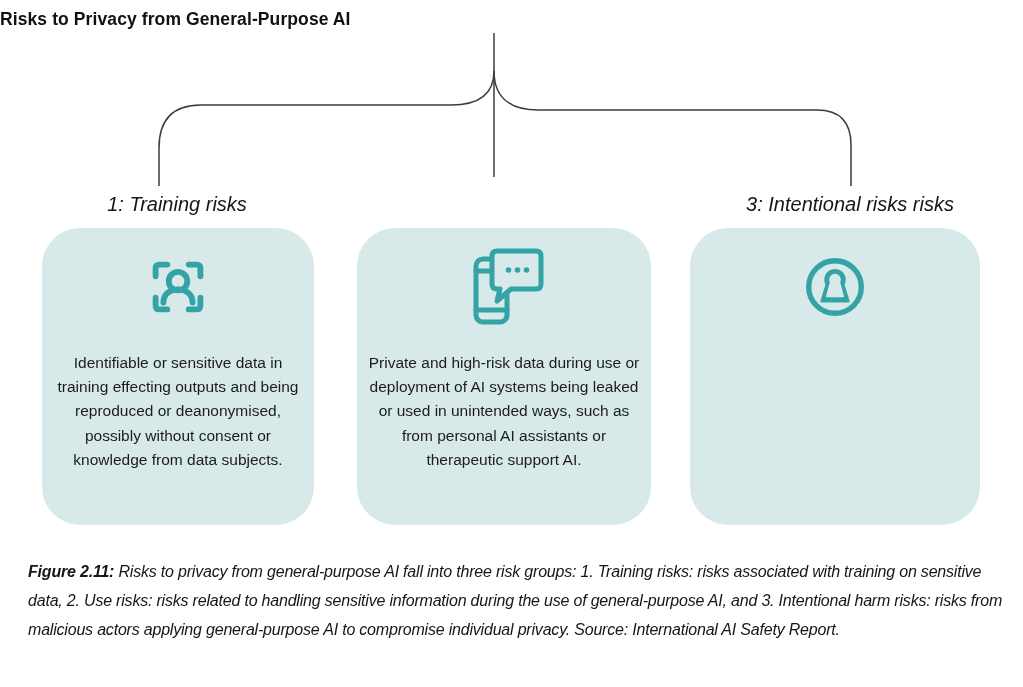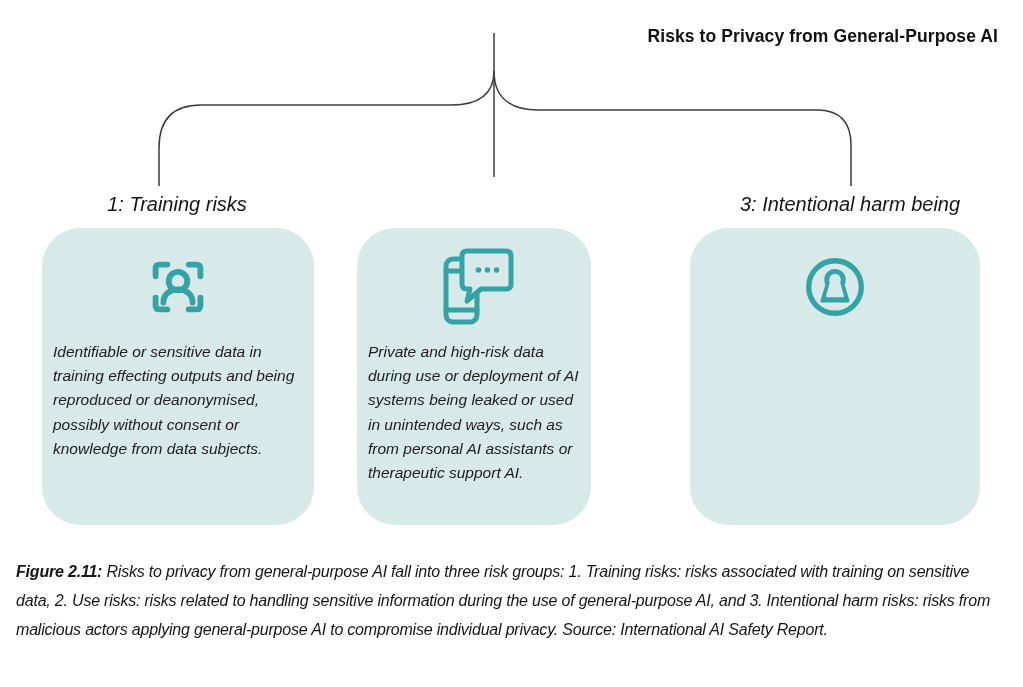--- a/index.html
+++ b/index.html
@@ -10,24 +10,24 @@
   body {
     width: 1023px;
     height: 687px;
     position: relative;
     overflow: hidden;
     font-family: "Liberation Sans", sans-serif;
     color: #1c1c1c;
   }
   .figure-title {
     position: absolute;
-    top: 26px;
+    top: 9px;
     left: 0;
     width: 998px;
-    text-align: right;
+    text-align: left;
     font-size: 17.5px;
     font-weight: bold;
     letter-spacing: 0.1px;
     color: #111111;
   }
   .connector {
     position: absolute;
     top: 0;
     left: 0;
   }
@@ -50,42 +50,42 @@
     height: 297px;
     background: #d7eae9;
     border-radius: 38px;
     box-sizing: border-box;
     display: flex;
     flex-direction: column;
     align-items: center;
     padding-top: 19px;
   }
   .risk-card.c1 { left: 42px;  width: 272px; }
-  .risk-card.c2 { left: 357px; width: 234px; }
+  .risk-card.c2 { left: 357px; width: 294px; }
   .risk-card.c3 { left: 690px; width: 290px; }
 
   .card-icon {
     height: 80px;
     display: flex;
     align-items: center;
     justify-content: center;
     flex: 0 0 auto;
   }
   .card-text {
-    margin-top: 13px;
+    margin-top: 24px;
     padding: 0 11px;
+    text-align: center;
     font-size: 15.5px;
     line-height: 1.56;
     color: #1c1c1c;
-    font-style: italic;
   }
   .figure-caption {
     position: absolute;
     top: 558px;
-    left: 16px;
+    left: 28px;
     width: 990px;
     font-style: italic;
     font-size: 16px;
     line-height: 1.8;
     letter-spacing: -0.2px;
     color: #161616;
   }
   .figure-caption .cap-label {
     font-weight: bold;
   }
@@ -98,21 +98,21 @@
 <svg class="connector" width="1023" height="192" viewBox="0 0 1023 192" aria-hidden="true">
   <g fill="none" stroke="#3c3c3c" stroke-width="1.5">
     <path d="M494,33 L494,177"></path>
     <path d="M494,71 C494,96 477,105 451,105 L201,105 Q159,105 159,148 L159,186"></path>
     <path d="M494,71 C494,99 512,110 538,110 L817,110 Q851,110 851,145 L851,186"></path>
   </g>
 </svg>
 
 <div class="branch-label l1">1: Training risks</div>
 <div class="branch-label l2">2: Use risks</div>
-<div class="branch-label l3">3: Intentional harm being</div>
+<div class="branch-label l3">3: Intentional risks risks</div>
 
 <div class="risk-card c1">
   <div class="card-icon">
     <svg width="74" height="74" viewBox="0 0 76 76" aria-hidden="true">
       <g fill="none" stroke="#33a3a6" stroke-width="6" stroke-linecap="round" stroke-linejoin="round">
         <path d="M15,27 L15,19 Q15,15 19,15 L27,15"></path>
         <path d="M49,15 L57,15 Q61,15 61,19 L61,27"></path>
         <path d="M15,49 L15,57 Q15,61 19,61 L27,61"></path>
         <path d="M49,61 L57,61 Q61,61 61,57 L61,49"></path>
         <circle cx="38" cy="32" r="9.5"></circle>

